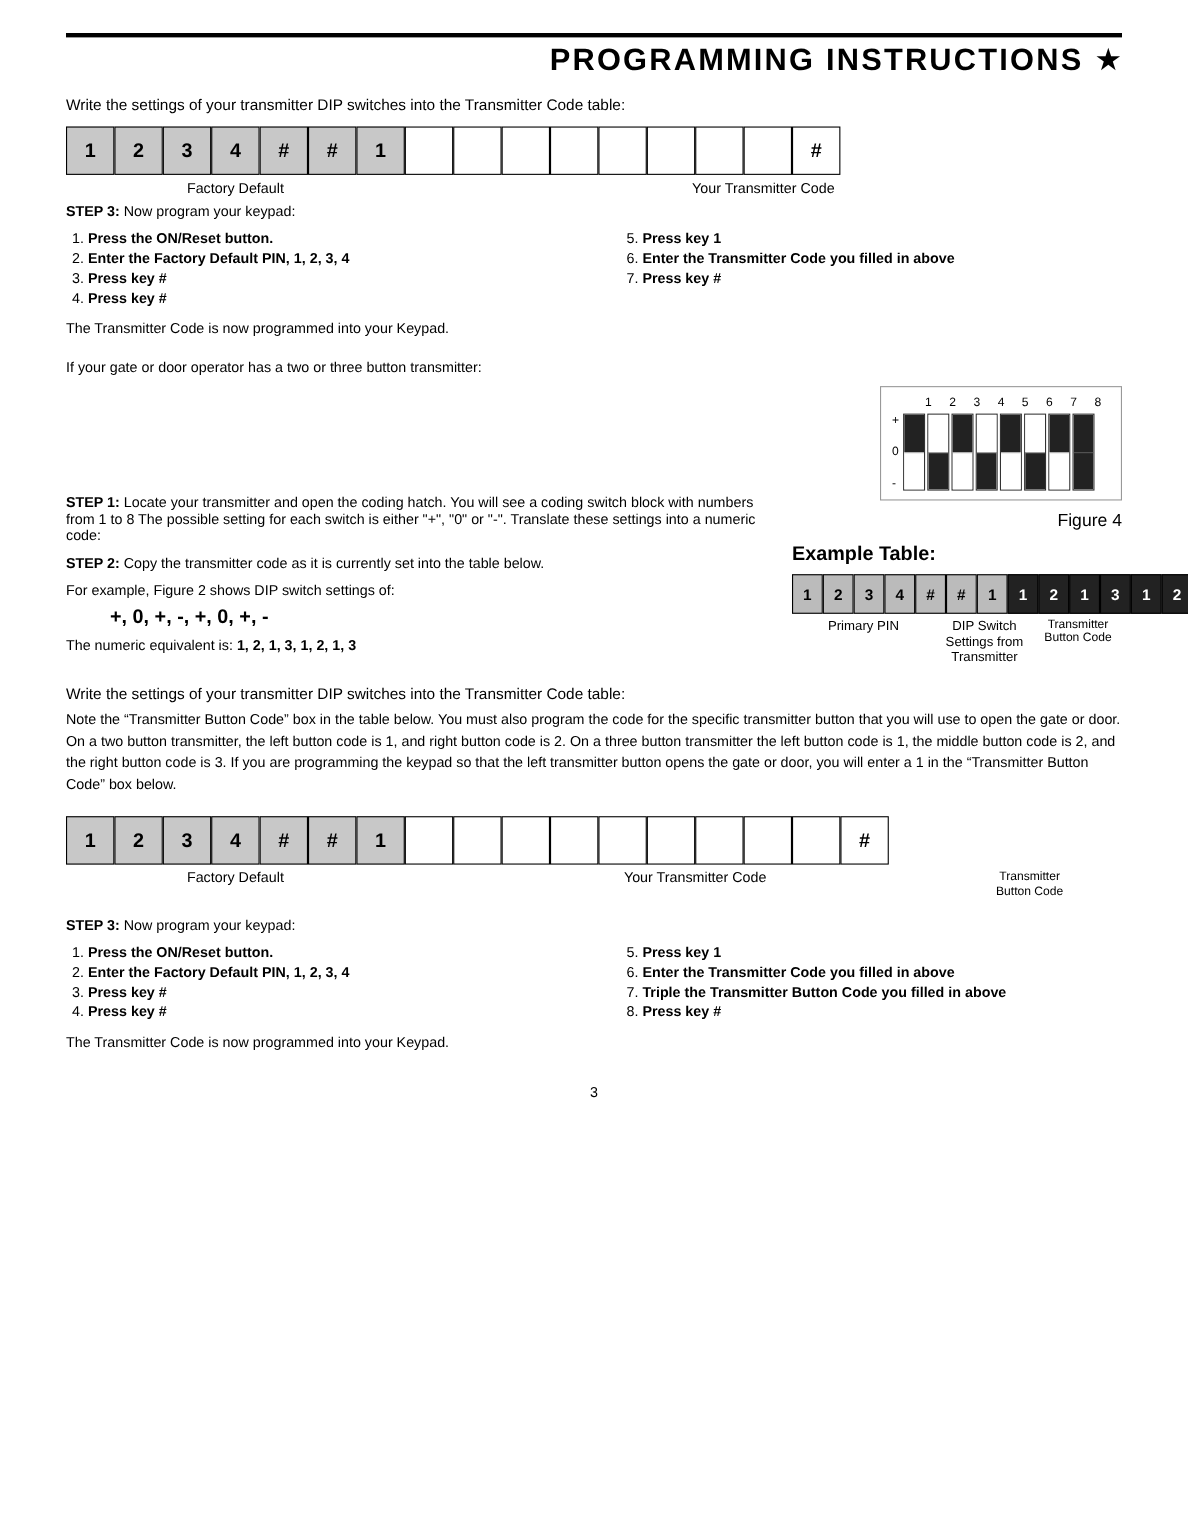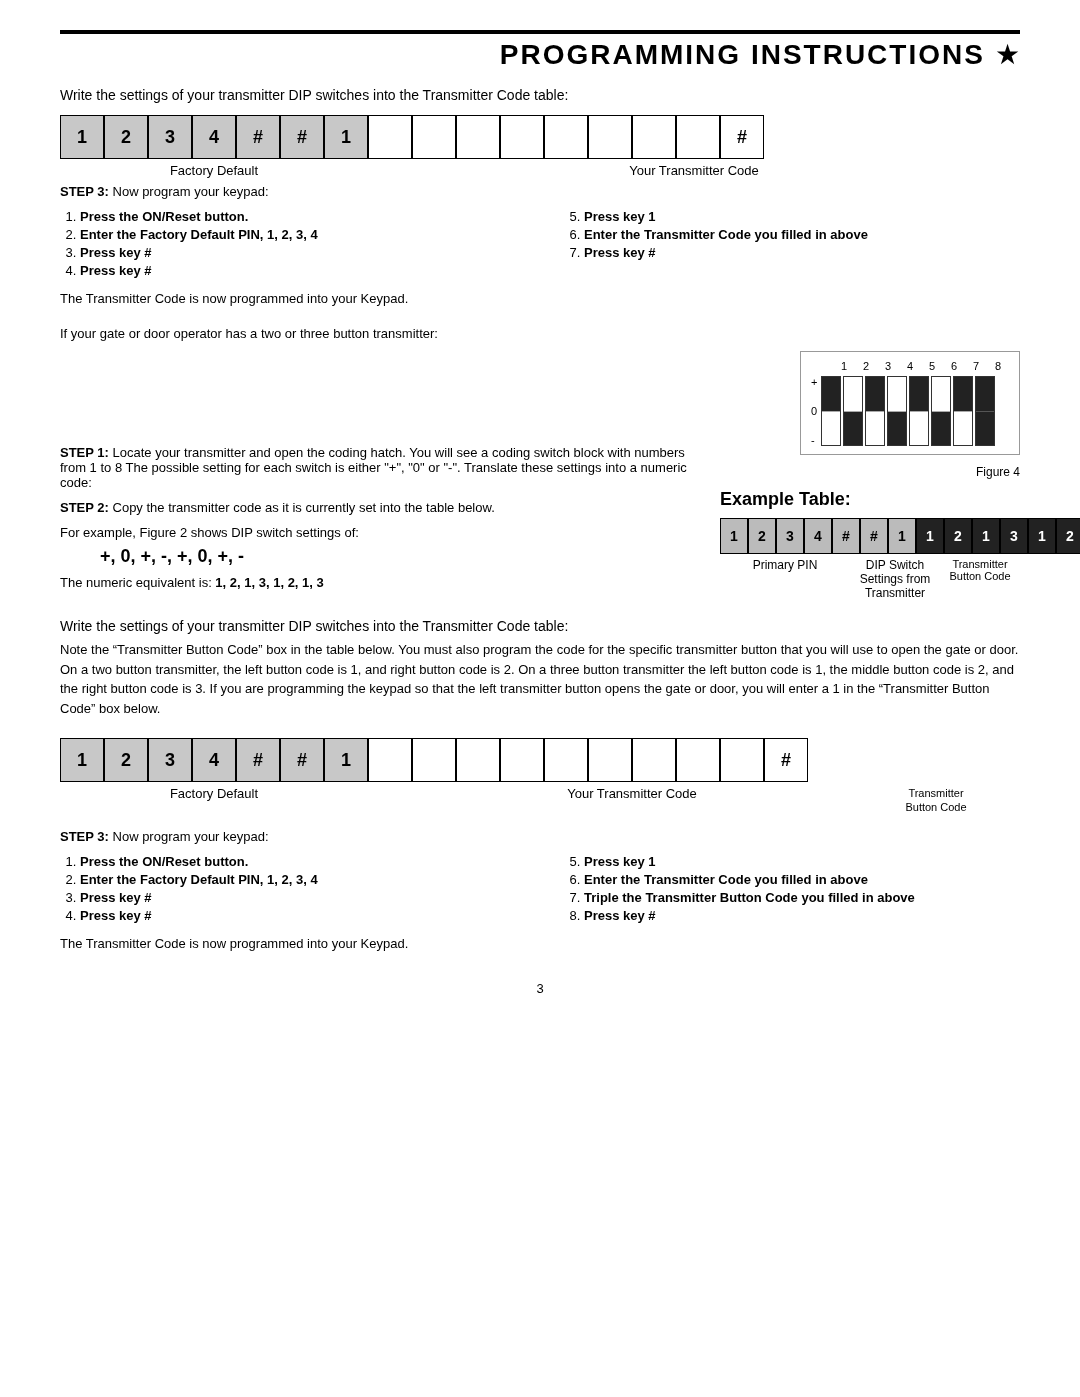--- a/index.html
+++ b/index.html
@@ -148,21 +148,21 @@
     }
     .dip-switch-top {
       flex: 1;
       background: #fff;
     }
     .dip-switch-bottom {
       flex: 1;
       background: #fff;
     }
     .figure-label {
-      font-size: 12px;
+      font-size: 16px;
       text-align: right;
       margin-top: 4px;
     }
 
     
     .example-section {
       margin-top: 10px;
     }
     .example-title {
       font-size: 18px;

